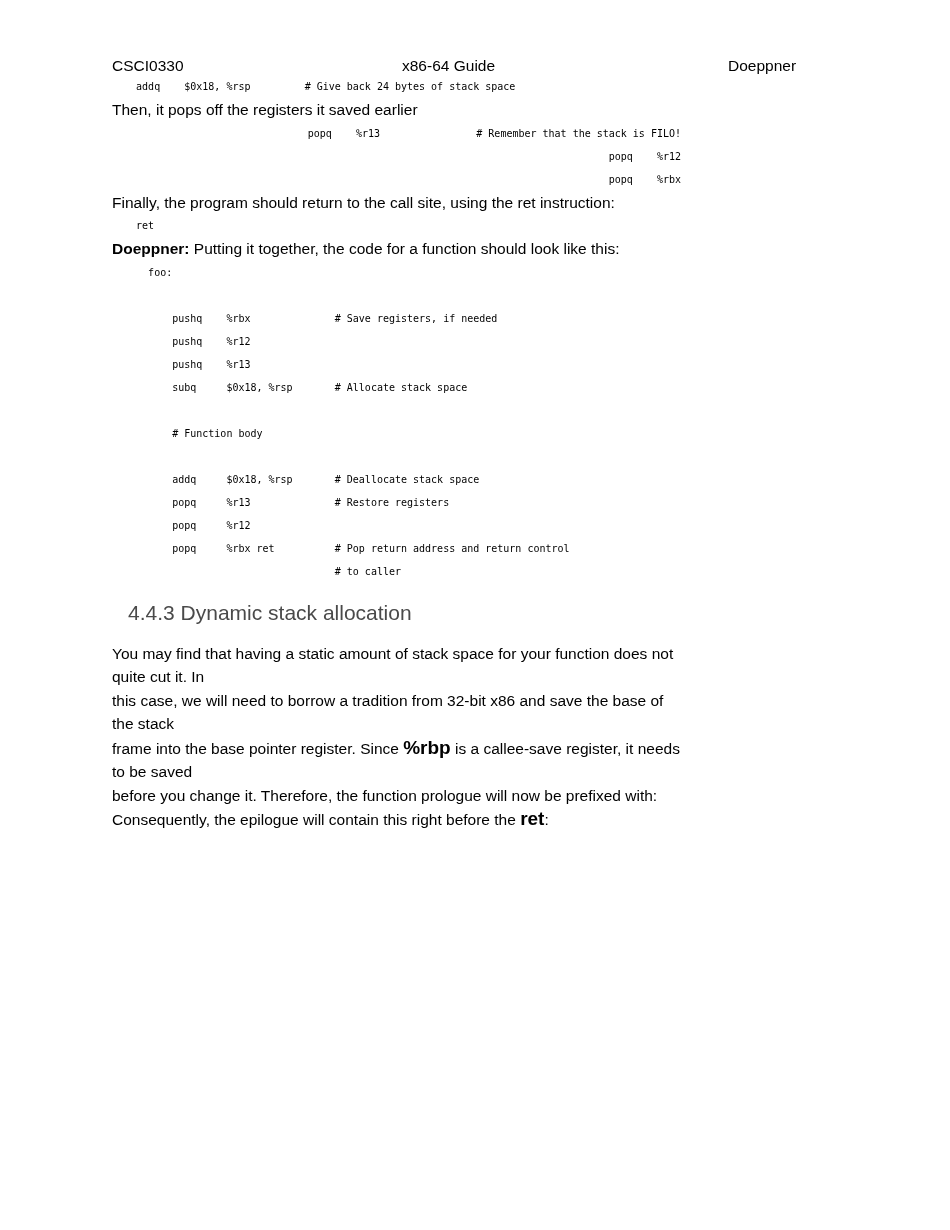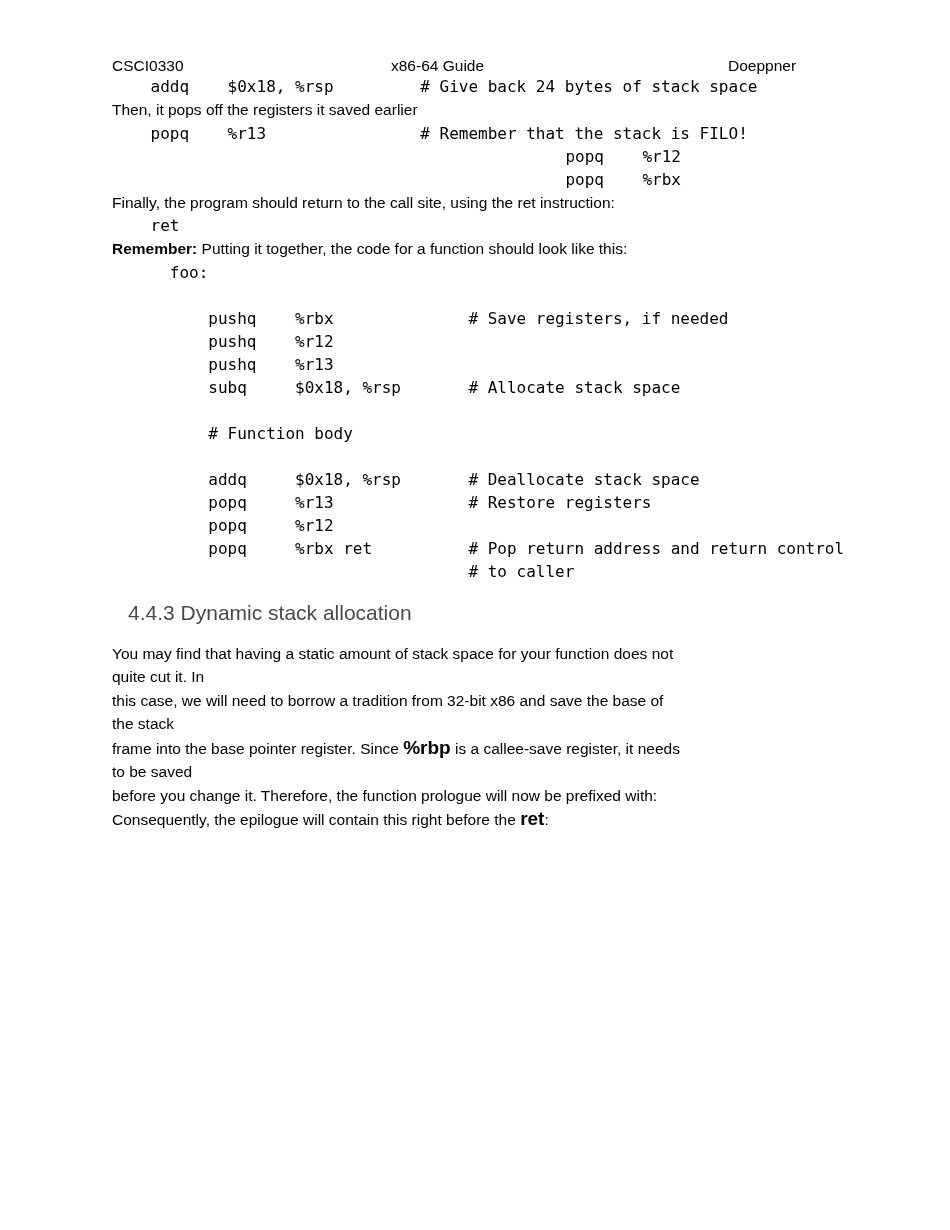--- a/index.html
+++ b/index.html
@@ -21,33 +21,33 @@
     height: 1230px;
     padding: 57px 88px 0 112px;
     background: #ffffff;
   }
   .doc-header {
     position: relative;
     height: 18px;
     font-size: 15.5px;
     line-height: 18px;
   }
-  .doc-header .hdr-center { position: absolute; left: 279px; top: 0; }
+  .doc-header .hdr-center { position: absolute; left: 290px; top: 0; }
   .doc-header .hdr-right  { position: absolute; left: 616px; top: 0; }
 
   p.body-text {
     margin: 0;
     font-size: 15.5px;
     line-height: 23.5px;
     white-space: pre-line;
   }
   pre.code {
     margin: 0;
     font-family: "DejaVu Sans Mono", monospace;
-    font-size: 16px;
+    font-size: 10px;
     line-height: 23px;
     white-space: pre;
   }
   .bold { font-weight: bold; }
   .bmono {
     font-family: Liberation Sans, sans-serif;
     font-weight: bold;
     font-size: 19px;
   }
   h3.section-heading {
@@ -89,21 +89,21 @@
   <p class="body-text mt-p2">Then, it pops off the registers it saved earlier</p>
 
   <pre class="code mt-cb">    popq    %r13                # Remember that the stack is FILO!
     popq    %r12
     popq    %rbx</pre>
 
   <p class="body-text mt-p3">Finally, the program should return to the call site, using the ret instruction:</p>
 
   <pre class="code mt-cc">    ret</pre>
 
-  <p class="body-text mt-p4"><span class="bold">Remember:</span><span> Putting it together, the code for a function should look like this:</span></p>
+  <p class="body-text mt-p4"><span class="bold">Doeppner:</span><span> Putting it together, the code for a function should look like this:</span></p>
 
   <pre class="code mt-cd">      foo:
 
           pushq    %rbx              # Save registers, if needed
           pushq    %r12
           pushq    %r13
           subq     $0x18, %rsp       # Allocate stack space
 
           # Function body
 

